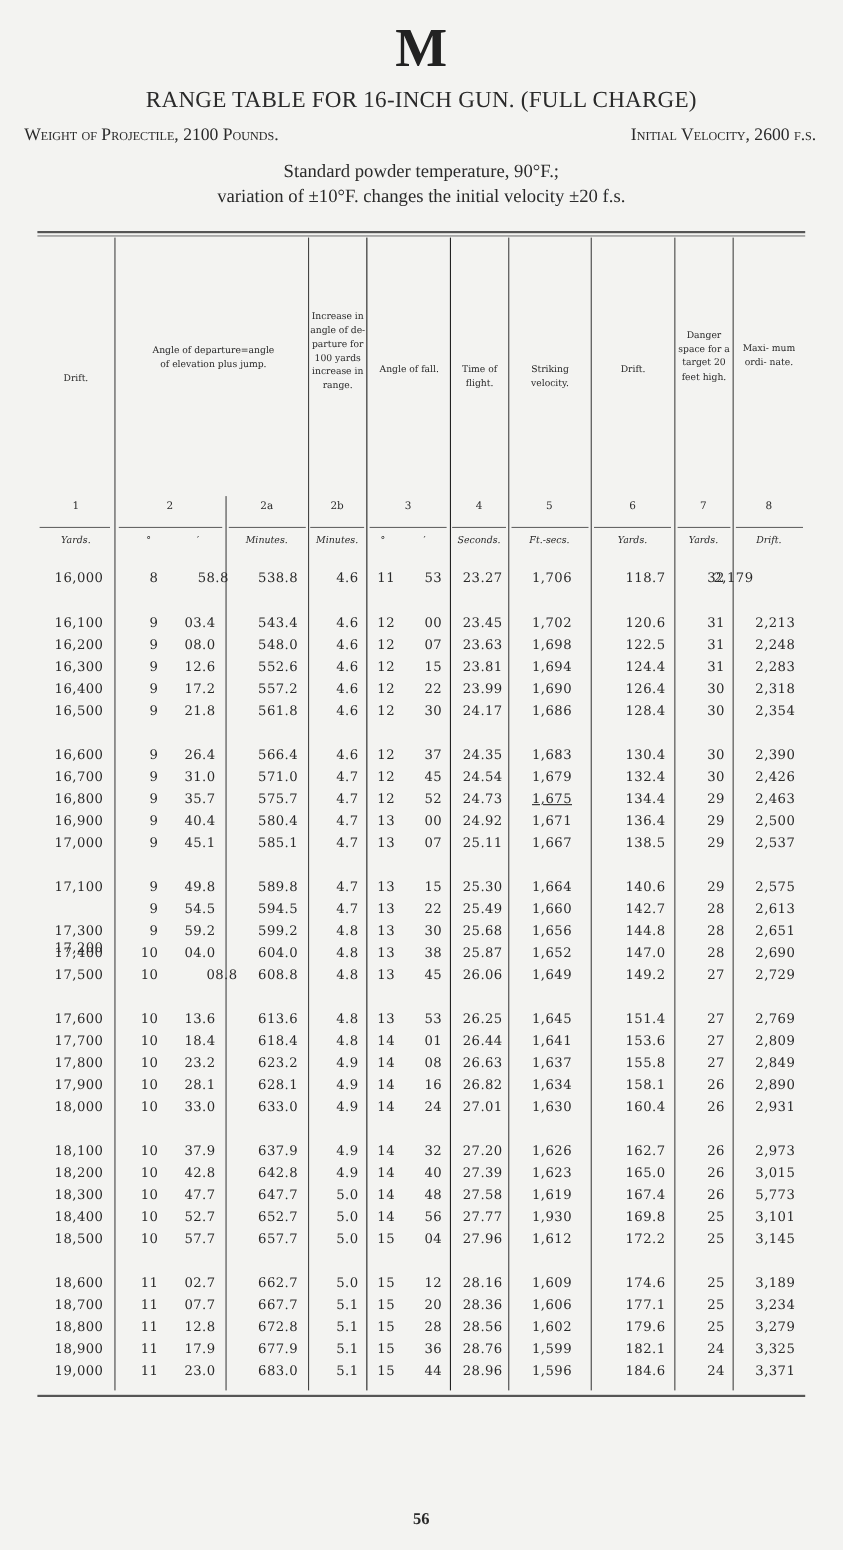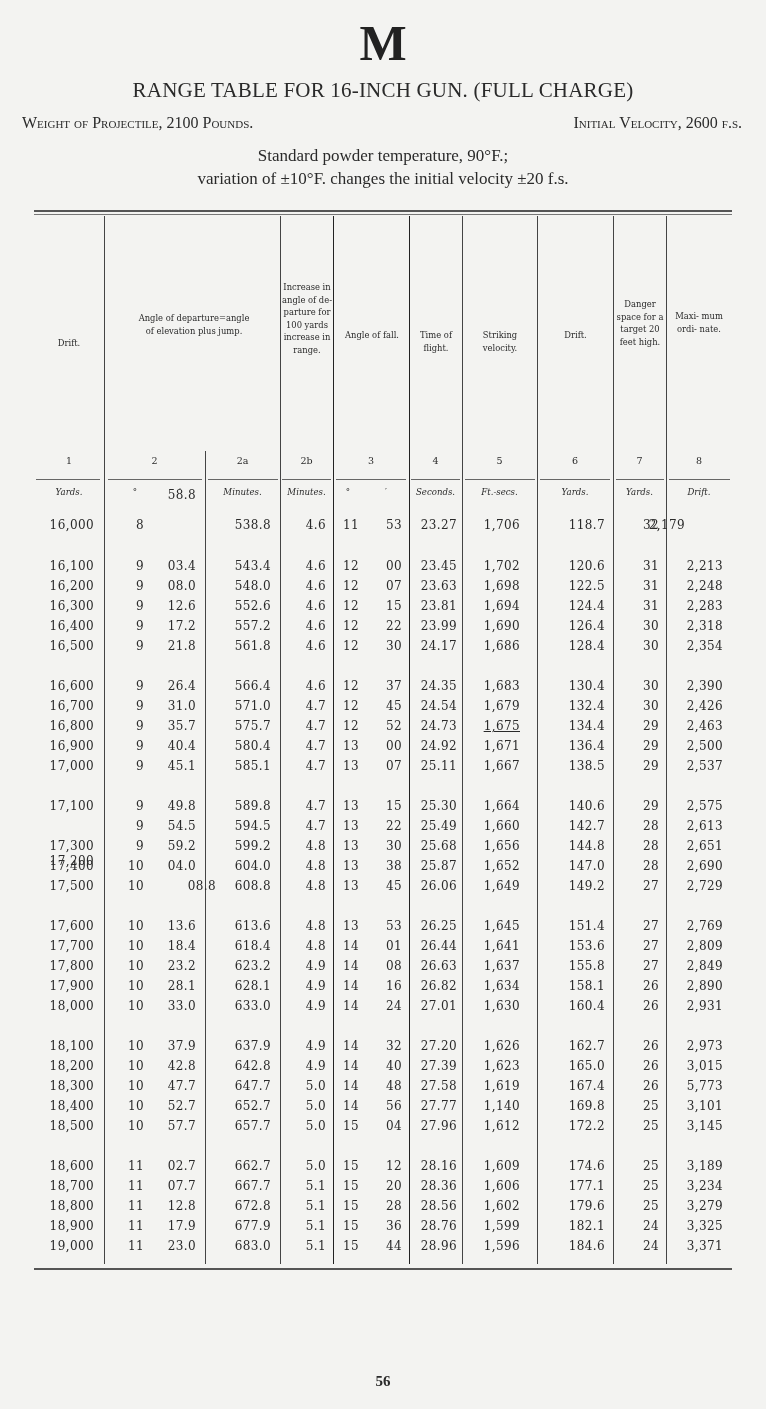--- a/index.html
+++ b/index.html
@@ -133,21 +133,21 @@
   <div class="unit" style="left:409px; width:53px;">Seconds.</div>
   <div class="unit" style="left:462px; width:75px;">Ft.-secs.</div>
   <div class="unit" style="left:537px; width:76px;">Yards.</div>
   <div class="unit" style="left:613px; width:53px;">Yards.</div>
   <div class="unit" style="left:666px; width:66px;">Drift.</div>
 
   <div id="rows">
       <div>
         <div class="cell r" style="left: 34px; width: 60px; top: 518px;">16,000</div>
         <div class="cell r" style="left: 110px; width: 34px; top: 518px;">8</div>
-        <div class="cell r" style="left: 140px; width: 56px; top: 488px;">58.8</div>
+        <div class="cell r" style="left: 140px; width: 56px; top: 518px; padding-left: 12px;">58.8</div>
         <div class="cell r" style="left: 205px; width: 66px; top: 518px;">538.8</div>
         <div class="cell r" style="left: 280px; width: 46px; top: 518px;">4.6</div>
         <div class="cell l" style="left: 343px; width: 24px; top: 518px;">11</div>
         <div class="cell r" style="left: 370px; width: 32px; top: 518px;">53</div>
         <div class="cell r" style="left: 409px; width: 48px; top: 518px;">23.27</div>
         <div class="cell r" style="left: 462px; width: 58px; top: 518px;">1,706</div>
         <div class="cell r" style="left: 537px; width: 68px; top: 518px;">118.7</div>
         <div class="cell r" style="left: 613px; width: 46px; top: 518px;">32</div>
         <div class="cell r" style="left: 628px; width: 57px; top: 518px;">2,179</div>
       </div>
@@ -475,21 +475,21 @@
       </div>
       <div>
         <div class="cell r" style="left: 34px; width: 60px; top: 1099px;">18,400</div>
         <div class="cell r" style="left: 110px; width: 34px; top: 1099px;">10</div>
         <div class="cell r" style="left: 140px; width: 56px; top: 1099px;">52.7</div>
         <div class="cell r" style="left: 205px; width: 66px; top: 1099px;">652.7</div>
         <div class="cell r" style="left: 280px; width: 46px; top: 1099px;">5.0</div>
         <div class="cell l" style="left: 343px; width: 24px; top: 1099px;">14</div>
         <div class="cell r" style="left: 370px; width: 32px; top: 1099px;">56</div>
         <div class="cell r" style="left: 409px; width: 48px; top: 1099px;">27.77</div>
-        <div class="cell r" style="left: 462px; width: 58px; top: 1099px;">1,140</div>
+        <div class="cell r" style="left: 462px; width: 58px; top: 1099px;">1,930</div>
         <div class="cell r" style="left: 537px; width: 68px; top: 1099px;">169.8</div>
         <div class="cell r" style="left: 613px; width: 46px; top: 1099px;">25</div>
         <div class="cell r" style="left: 666px; width: 57px; top: 1099px;">3,101</div>
       </div>
       <div>
         <div class="cell r" style="left: 34px; width: 60px; top: 1119px;">18,500</div>
         <div class="cell r" style="left: 110px; width: 34px; top: 1119px;">10</div>
         <div class="cell r" style="left: 140px; width: 56px; top: 1119px;">57.7</div>
         <div class="cell r" style="left: 205px; width: 66px; top: 1119px;">657.7</div>
         <div class="cell r" style="left: 280px; width: 46px; top: 1119px;">5.0</div>

